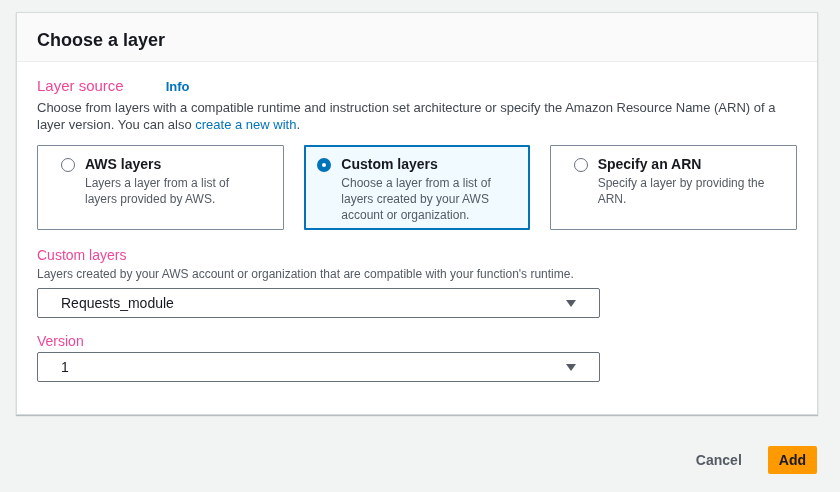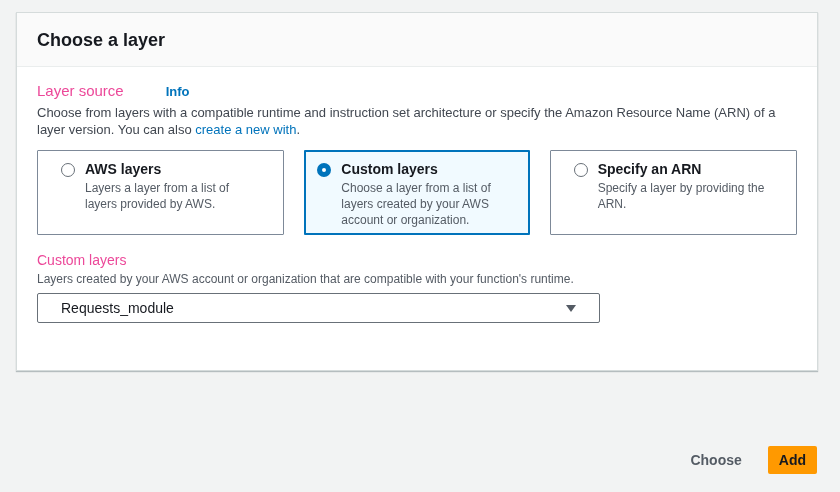--- a/index.html
+++ b/index.html
@@ -15,21 +15,21 @@
     position: absolute;
     left: 16px; top: 12px;
     width: 802px;
     background: #ffffff;
     border: 1px solid #d5dbdb;
     box-shadow: 0 1px 1px 0 rgba(0,28,36,0.25);
   }
   .card-header {
     background: #fafafa;
     border-bottom: 1px solid #eaeded;
-    padding: 17px 20px 15px 20px;
+    padding: 17px 20px 10px 20px;
   }
   .card-title {
     font-size: 18px;
     font-weight: 700;
     color: #16191f;
   }
   .card-body { padding: 15px 20px 32px 20px; }
 
   .field-label-row { display: flex; align-items: baseline; margin-bottom: 5px; }
   .field-label { font-size: 15px; color: #ec4899; }
@@ -171,20 +171,27 @@
 
     <div class="form-field">
       <span class="field-label">Custom layers</span>
       <div class="field-desc">Layers created by your AWS account or organization that are compatible with your function's runtime.</div>
       <div class="select">
         <span>Requests_module</span>
         <span class="chevron"></span>
       </div>
     </div>
 
+    <div class="form-field" style="margin-bottom:0;">
+      <span class="field-label">Version</span>
+      <div class="select">
+        <span>1</span>
+        <span class="chevron"></span>
+      </div>
+    </div>
 
   </div>
 </div>
 
 <div class="footer">
-  <button class="btn-link">Choose</button>
+  <button class="btn-link">Cancel</button>
   <button class="btn-primary">Add</button>
 </div>
 
 </body></html>

